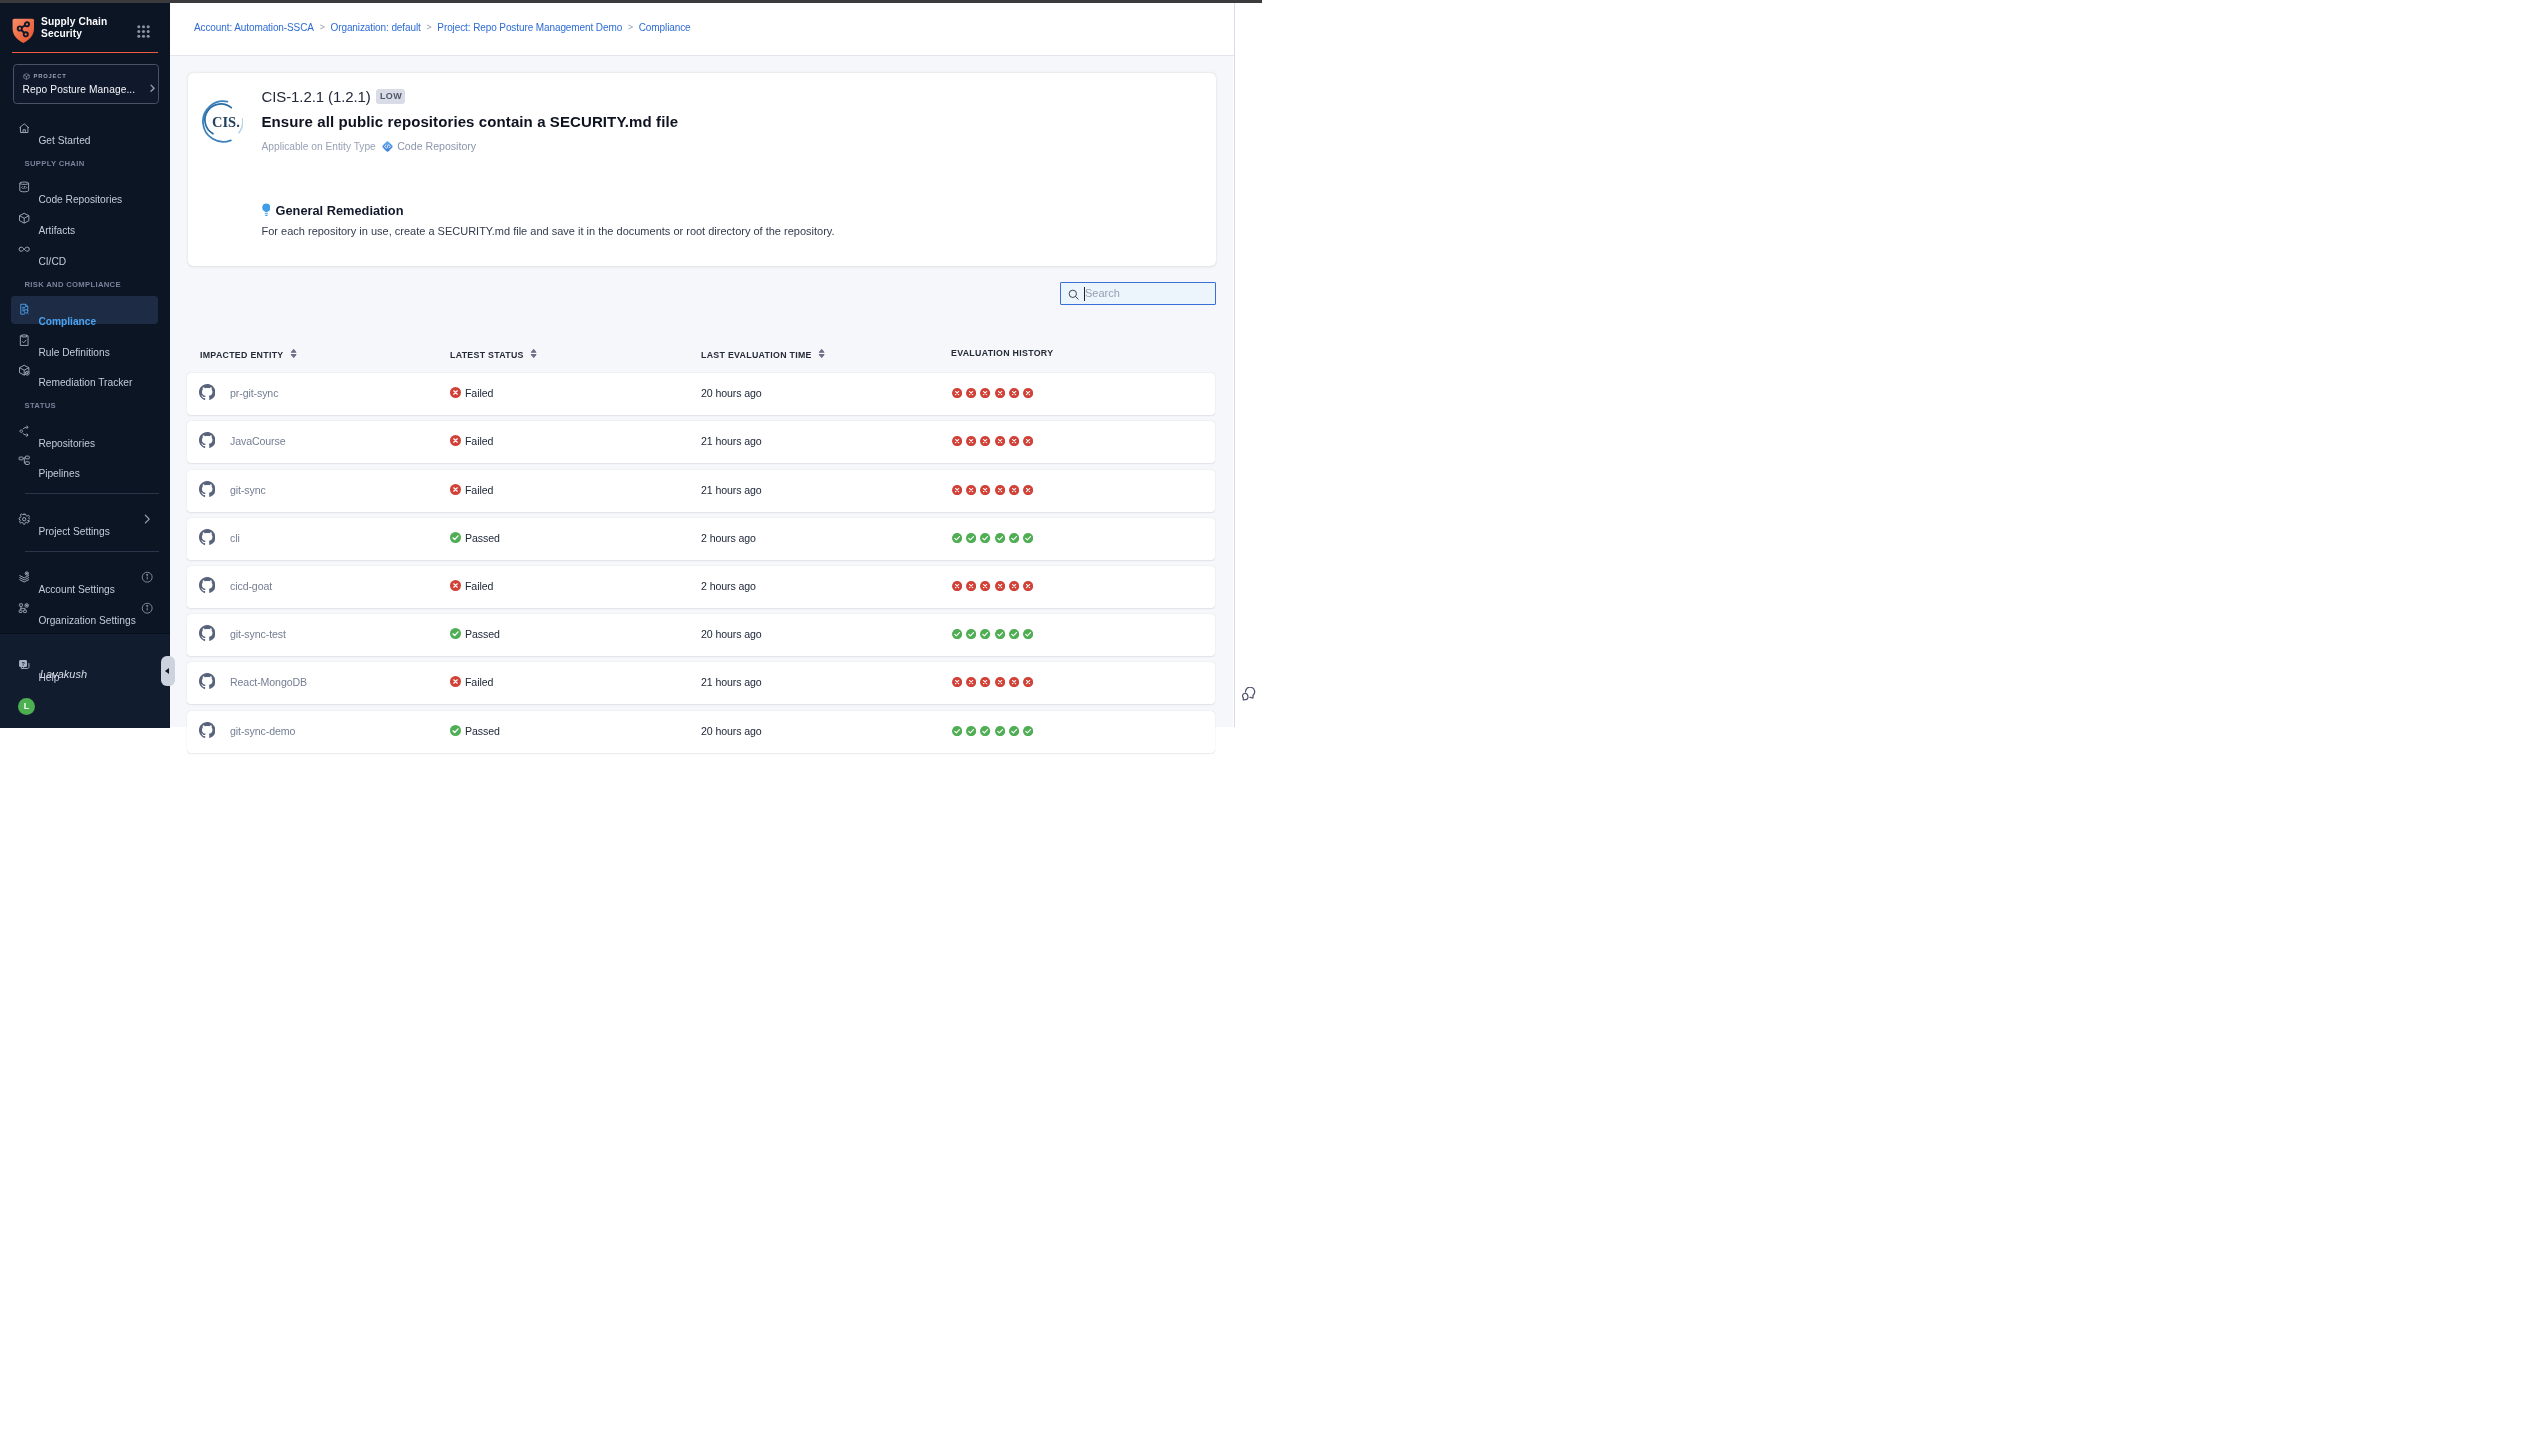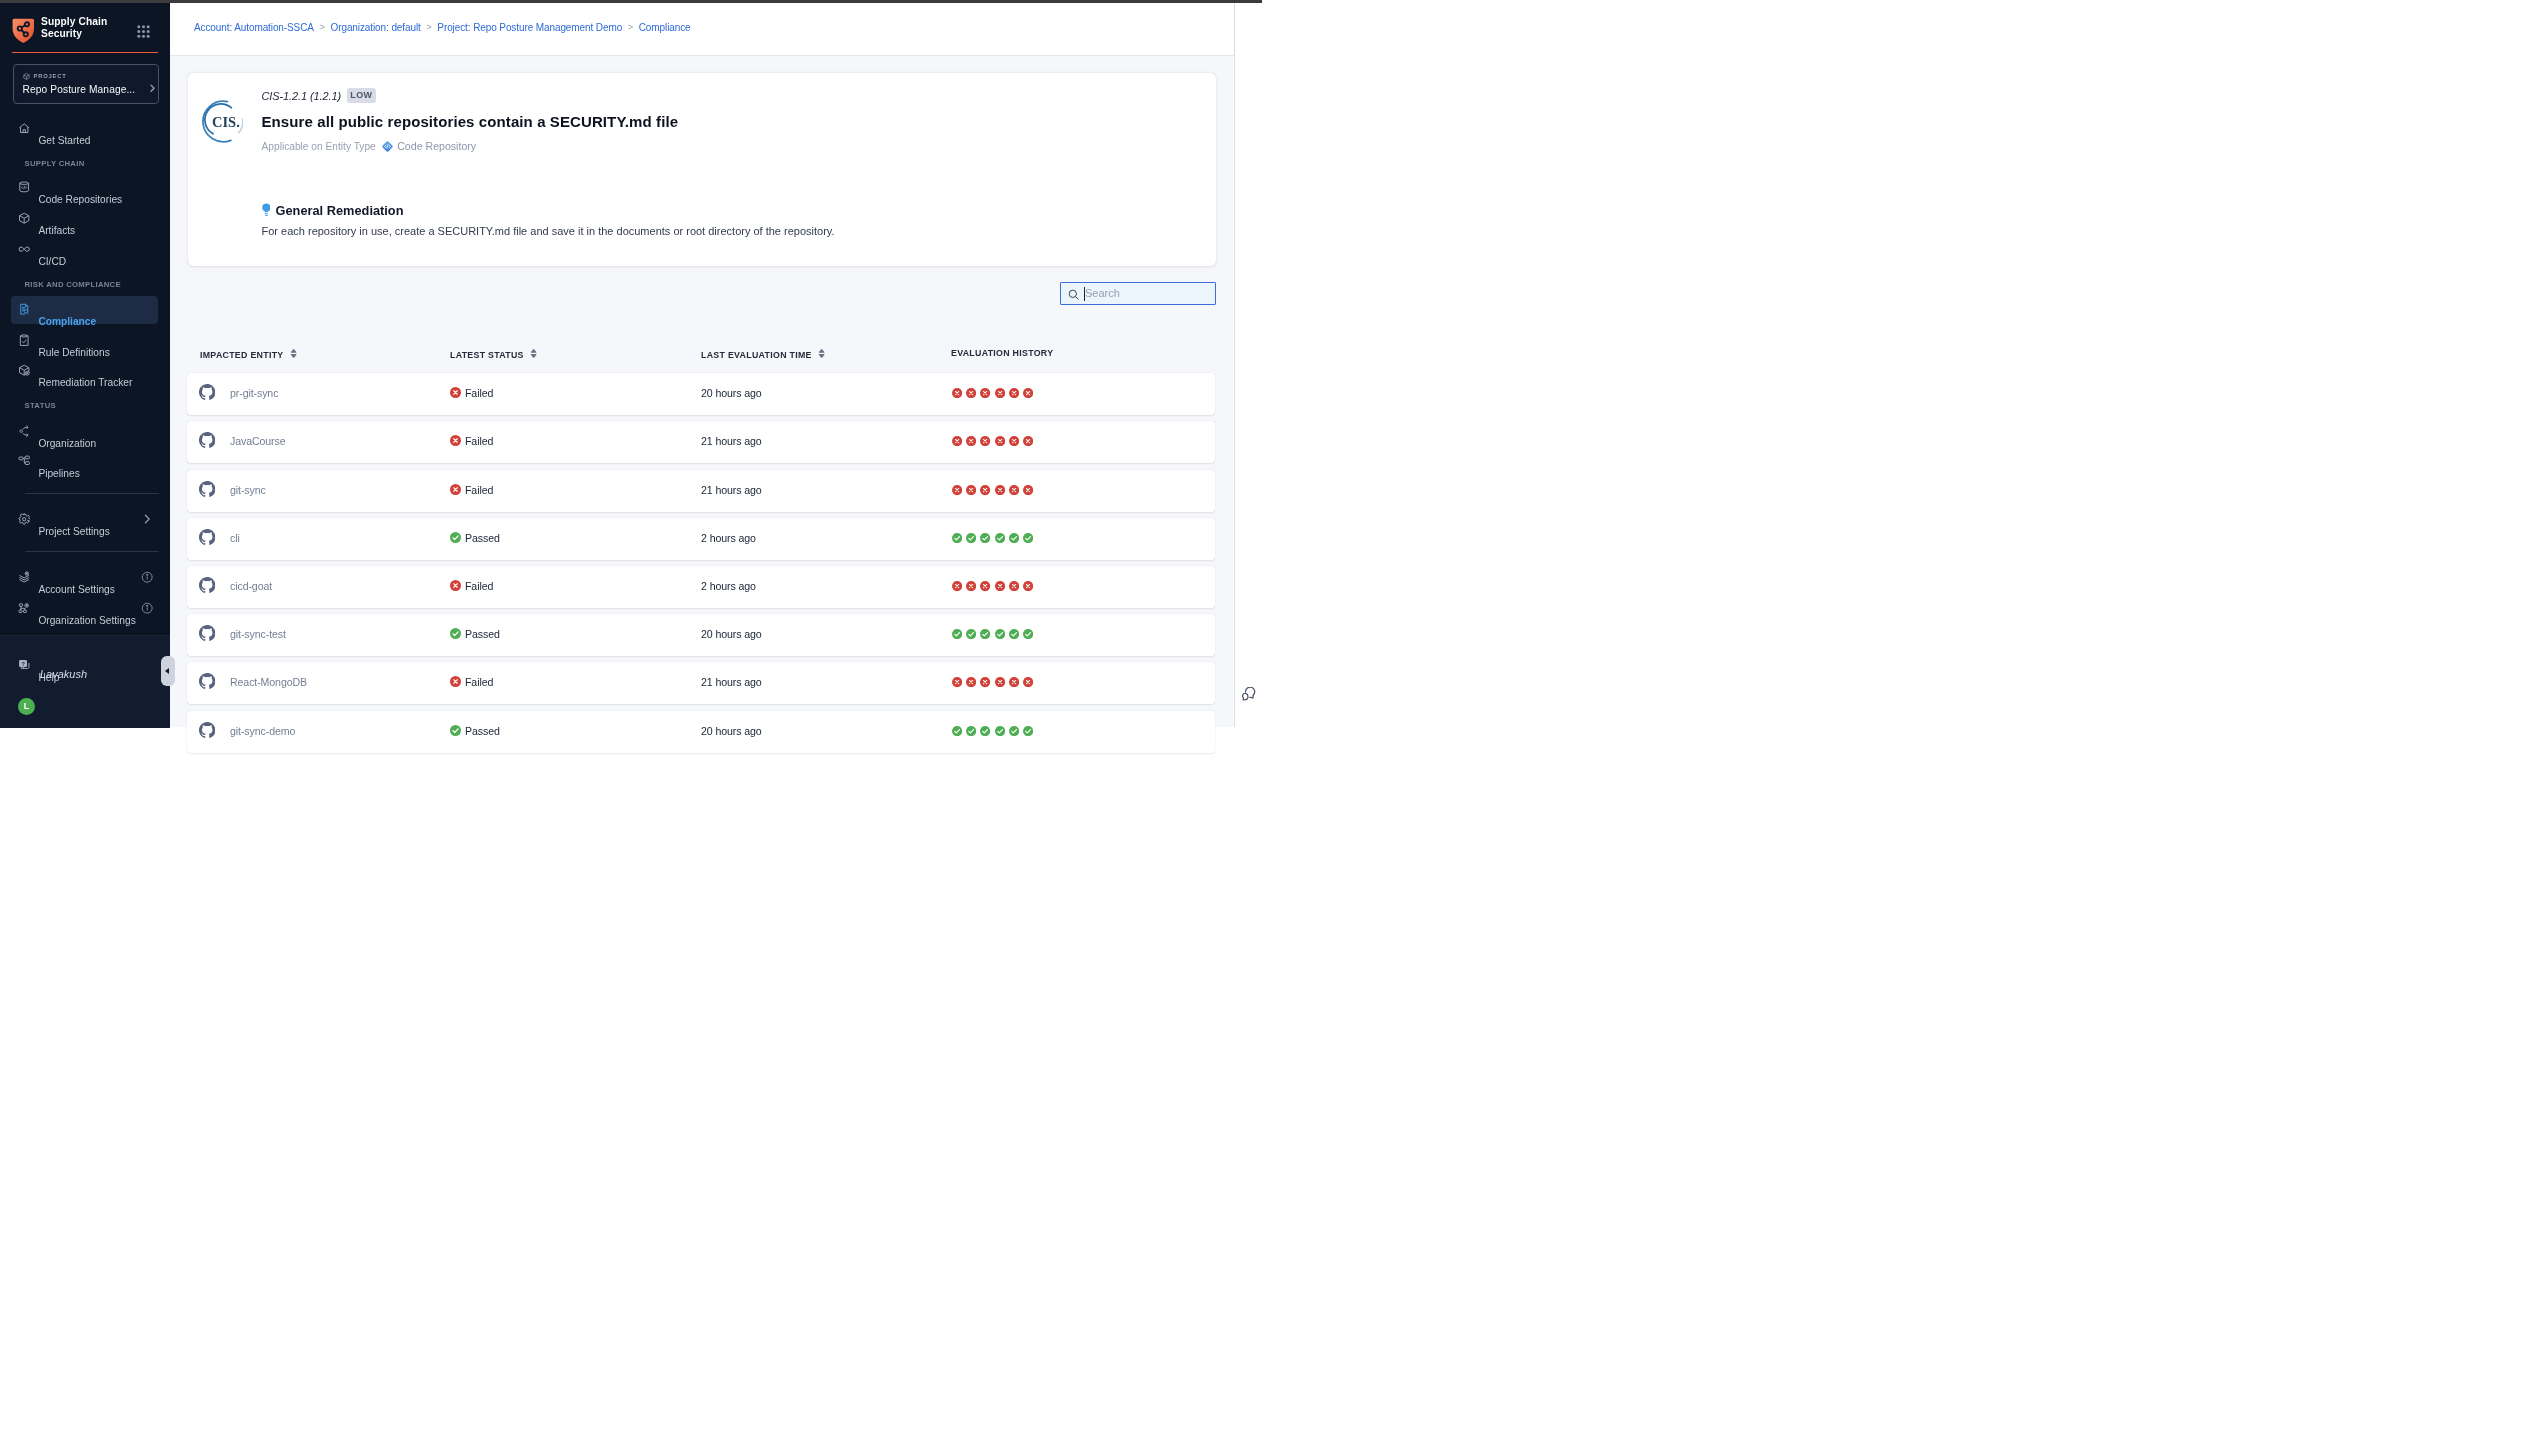--- a/index.html
+++ b/index.html
@@ -27,21 +27,21 @@
 #crumbline { position:absolute; left:170px; top:55px; width:1064px; height:0.7px; background:#e3e6ec; z-index:6; }
 #content { position:absolute; left:170px; top:56px; width:1063px; height:671px; background:#f6f7fa; }
 #rightline { position:absolute; left:1234px; top:2.6px; width:0.7px; height:724px; background:#d9dbe5; z-index:7; }
 #rightstrip { position:absolute; left:1234px; top:2.6px; width:28px; height:724px; background:#fff; z-index:6; }
 #crumbs { position:absolute; left:194px; top:21.6px; font-size:10px; letter-spacing:-0.1px; color:#2e6bd6; z-index:8; white-space:nowrap; }
 #crumbs .sep { color:#8f98ab; font-size:8.8px; margin:0 5.8px; display:inline-block; transform:translateY(-0.7px); }
 
 #rulecard { position:absolute; left:17.5px; top:17px; width:1028px; height:193px; background:#fff; border-radius:5.1px; box-shadow:0 0 0.7px rgba(40,41,61,.2), 0 0.7px 2.9px rgba(96,97,112,.14); }
 #cislogo { position:absolute; left:14.6px; top:26px; }
 #idrow { position:absolute; left:74px; top:15px; display:flex; align-items:center; }
-#ruleid { font-size:11px; letter-spacing:-0.1px; color:#23293a;font-style:italic; }
+#ruleid { font-size:15px; letter-spacing:-0.1px; color:#23293a; }
 #lowbadge { margin-left:5.8px; width:29px; height:15.3px; background:#d9dce6; border-radius:2.9px; font-size:9px; font-weight:bold; letter-spacing:0.4px; color:#4e566b; text-align:center; line-height:15.3px; }
 #ruletitle { position:absolute; left:74px; top:40px; font-size:15px; font-weight:bold; color:#0d1220; letter-spacing:0.1px; }
 #applrow { position:absolute; left:74px; top:67px; font-size:10.2px; color:#98a1b4; }
 #applrow .coderepo { color:#8c96ab; font-size:10.6px; }
 #ruledesc { position:absolute; left:74px; top:85px; width:928px; font-size:11px; line-height:14.2px; color:#323b4d; }
 #gr { position:absolute; left:88px; top:130px; font-size:12.8px; font-weight:bold; color:#11182a; }
 #grdesc { position:absolute; left:74px; top:152px; font-size:11px; color:#323b4d; }
 
 #search { position:absolute; left:890px; top:226px; width:156px; height:22.6px; background:#edf5fc; border:1.1px solid #3a6fd8; border-radius:1px; }
 #search .ph { position:absolute; left:24px; top:4.4px; font-size:11px; color:#95a0b2; }
@@ -497,21 +497,21 @@
       </svg>
       <span class="lbl">Remediation Tracker</span>
     </div>
 
 <div class="navhead" style="top:398px">STATUS</div>
 <div class="navitem" style="top:420px">
       <svg class="ic" viewBox="0 0 18 18" fill="none" stroke="#a9b1c2" stroke-width="1.3">
         <path d="M2.4 8.9 4.6 6.7 6.8 8.9 4.6 11.1Z"></path>
         <path d="M6.8 6.2C9 3.8 11.2 3.2 14.2 3.2 M12.2 1.2l2.4 2-2 2.4 M6.8 11.8c2.2 2.4 4.4 3 7.4 3 M12.2 16.8l2.4-2-2-2.4"></path>
       </svg>
-      <span class="lbl">Organization</span>
+      <span class="lbl">Repositories</span>
     </div>
 <div class="navitem" style="top:450px">
       <svg class="ic" viewBox="0 0 18 18" fill="none" stroke="#a9b1c2" stroke-width="1.3">
         <rect x="1.6" y="3" width="5.8" height="4" rx="1"></rect>
         <rect x="10.6" y="1.6" width="5.8" height="4" rx="1"></rect>
         <rect x="10.6" y="9.8" width="5.8" height="4" rx="1"></rect>
         <path d="M7.4 5h1.8 M9.2 5V11.8h1.4 M9.2 3.6h1.4"></path>
       </svg>
       <span class="lbl">Pipelines</span>
     </div>

